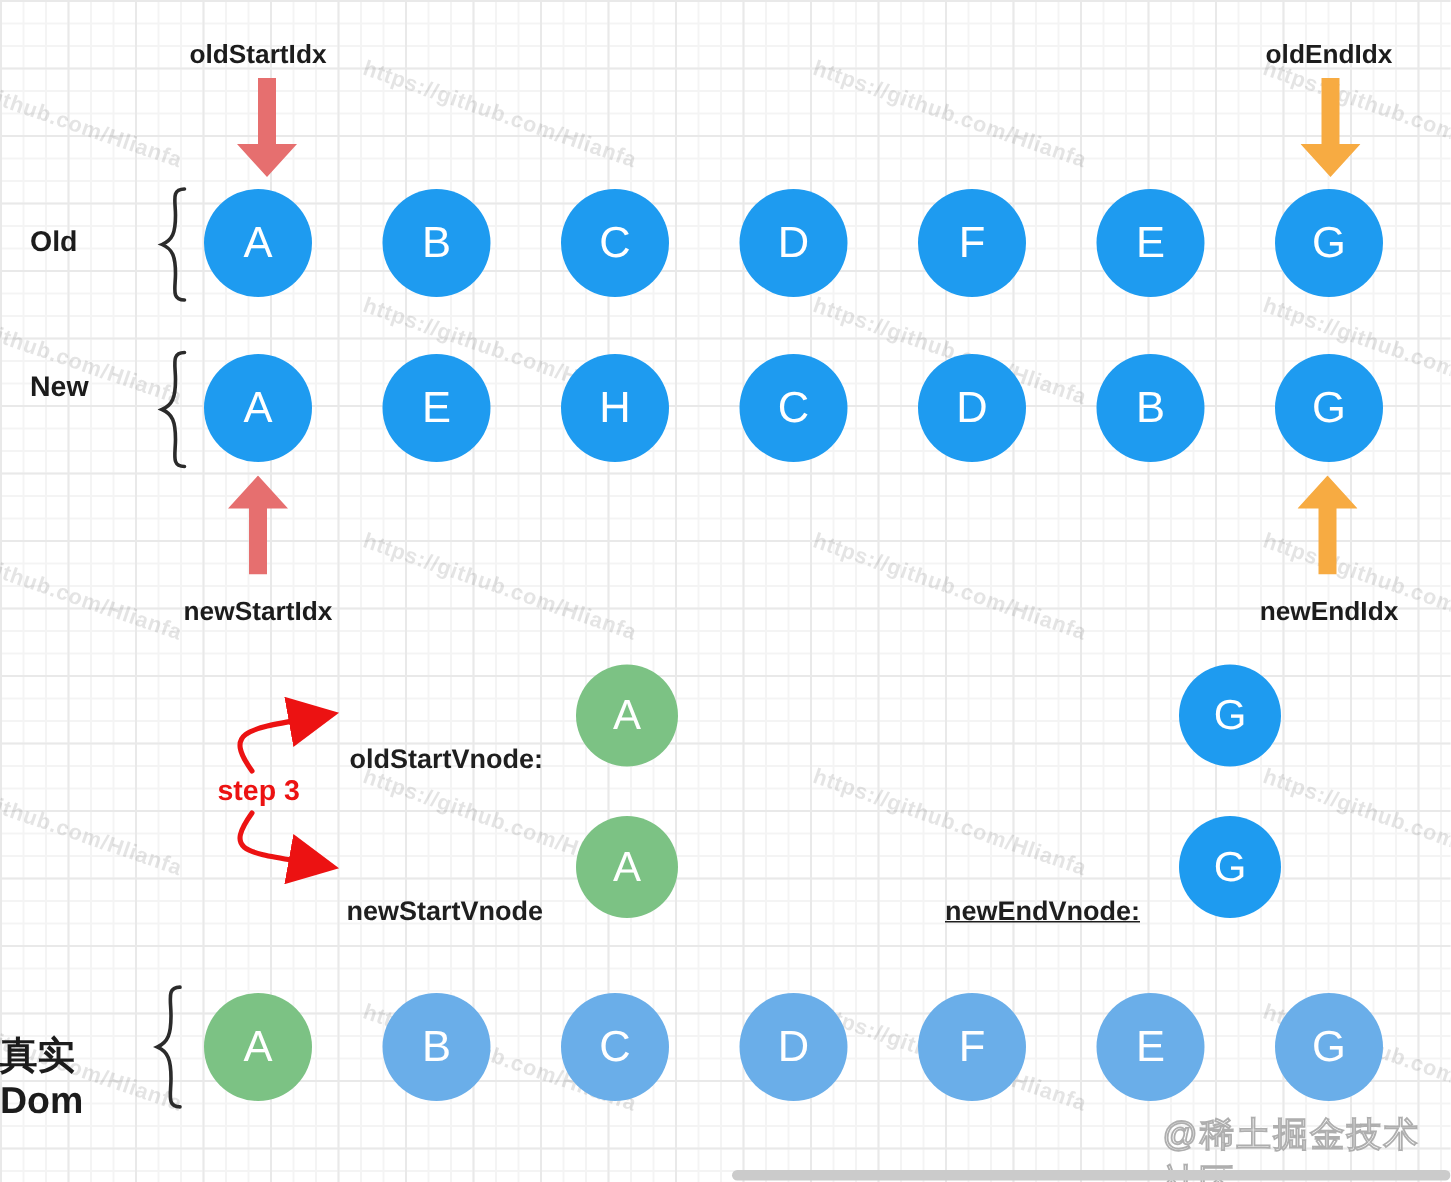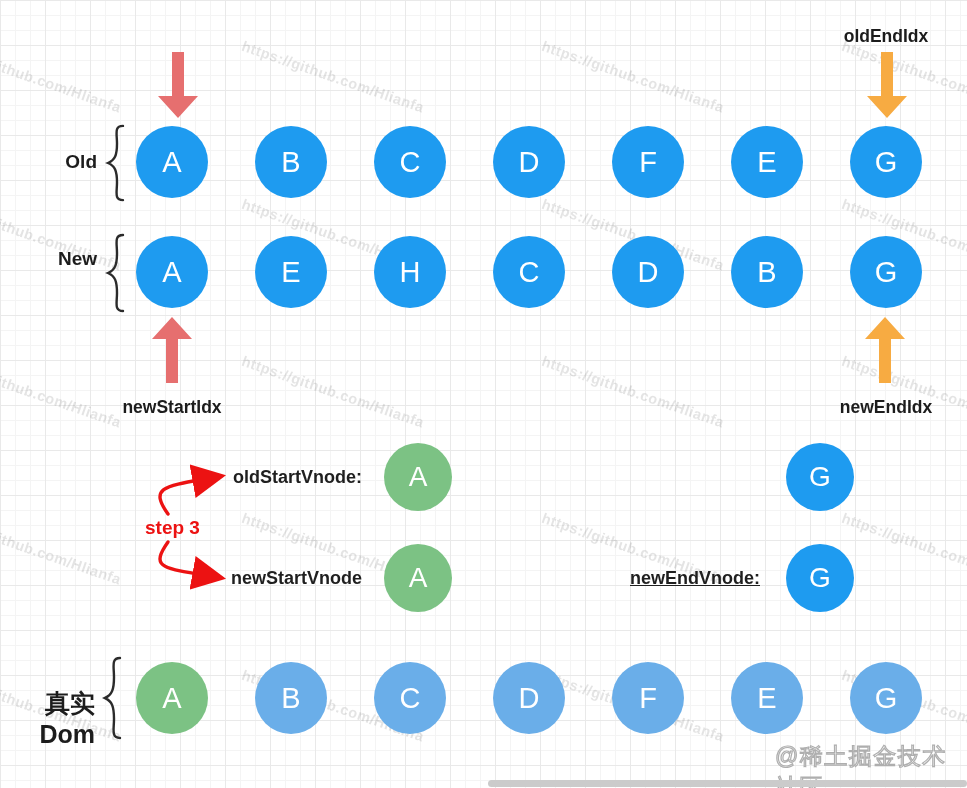--- a/index.html
+++ b/index.html
@@ -27,21 +27,21 @@
     font-size:14.5px; font-weight:600; letter-spacing:.5px;
     color:rgba(90,90,90,0.16);
     transform:rotate(19deg); transform-origin:left top;
     user-select:none; pointer-events:none;
   }
   .idx-label{
     position:absolute; width:160px; text-align:center;
     font-size:17.5px; font-weight:bold; color:#1c1c1c;
   }
   .row-label{
-    position:absolute; text-align:right;
+    position:absolute; text-align:left;
     font-size:19px; font-weight:bold; color:#1c1c1c;
   }
   .brace{position:absolute;}
   .brace path{stroke:#2b2b2b; stroke-width:2.4; fill:none; stroke-linecap:round;}
   .node-row{
     position:absolute; left:136px; width:786px;
     display:flex; justify-content:space-between;
   }
   .node{
     width:72px; height:72px; border-radius:50%;
@@ -50,21 +50,21 @@
   }
   .vnode{position:absolute; width:68px; height:68px; font-size:28px;}
   .c-blue{background:var(--node-blue);}
   .c-lightblue{background:var(--node-lightblue);}
   .c-green{background:var(--node-green);}
   .big-arrow{position:absolute;}
   .arrow-red polygon{fill:var(--arrow-red);}
   .arrow-orange polygon{fill:var(--arrow-orange);}
   .vnode-label{
     position:absolute; text-align:right;
-    font-size:18px; font-weight:bold; color:#1f1f1f; line-height:24px;
+    font-size:18px; font-weight:bold; color:#1f1f1f; line-height:24px;margin-top:29px;
   }
   .step-label{
     position:absolute; font-size:19px; font-weight:bold;
     color:var(--step-red);
   }
   .step-arrows{position:absolute; left:130px; top:440px;}
   .step-arrows path.curve{stroke:var(--step-red); stroke-width:3.4; fill:none; stroke-linecap:round;}
   .step-arrows .head{fill:var(--step-red);}
   .attribution{
     position:absolute; left:775px; top:741px;
@@ -98,20 +98,21 @@
       <span class="wm" style="left: -58px; top: 510px;">https://github.com/Hlianfa</span>
       <span class="wm" style="left: 245px; top: 510px;">https://github.com/Hlianfa</span>
       <span class="wm" style="left: 545px; top: 510px;">https://github.com/Hlianfa</span>
       <span class="wm" style="left: 845px; top: 510px;">https://github.com/Hlianfa</span>
       <span class="wm" style="left: -58px; top: 667px;">https://github.com/Hlianfa</span>
       <span class="wm" style="left: 245px; top: 667px;">https://github.com/Hlianfa</span>
       <span class="wm" style="left: 545px; top: 667px;">https://github.com/Hlianfa</span>
       <span class="wm" style="left: 845px; top: 667px;">https://github.com/Hlianfa</span>
     </div>
 
+  <div class="idx-label" style="left:92px; top:26px;">oldStartIdx</div>
   <div class="idx-label" style="left:806px; top:26px;">oldEndIdx</div>
 
   <svg class="big-arrow arrow-red" style="left:158px; top:52px;" width="40" height="66" viewBox="0 0 40 66">
     <polygon points="14,0 26,0 26,44 40,44 20,66 0,44 14,44"></polygon>
   </svg>
   <svg class="big-arrow arrow-orange" style="left:867px; top:52px;" width="40" height="66" viewBox="0 0 40 66">
     <polygon points="14,0 26,0 26,44 40,44 20,66 0,44 14,44"></polygon>
   </svg>
 
   <div class="row-label" style="left:20px; top:151px; width:77px;">Old</div>

